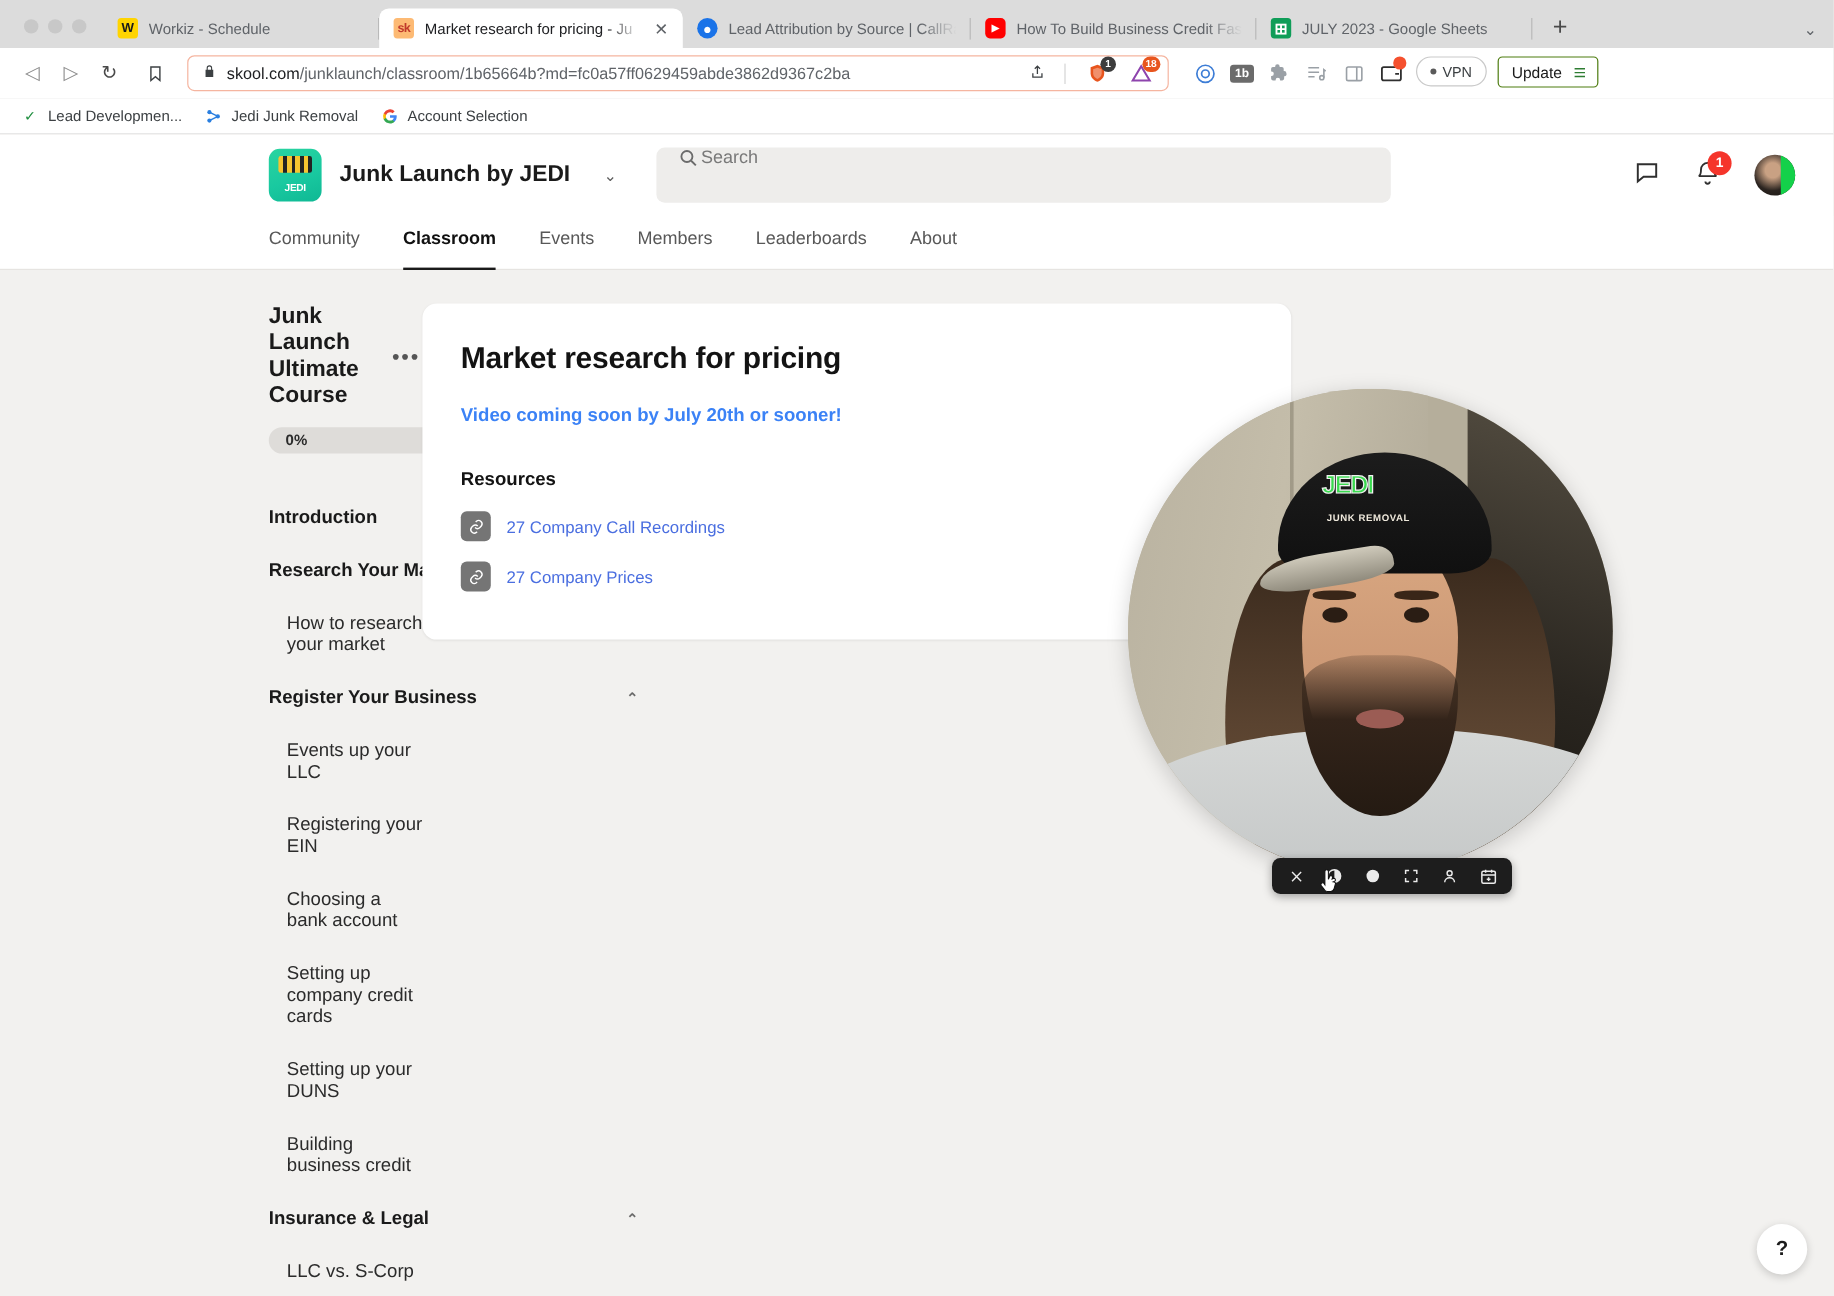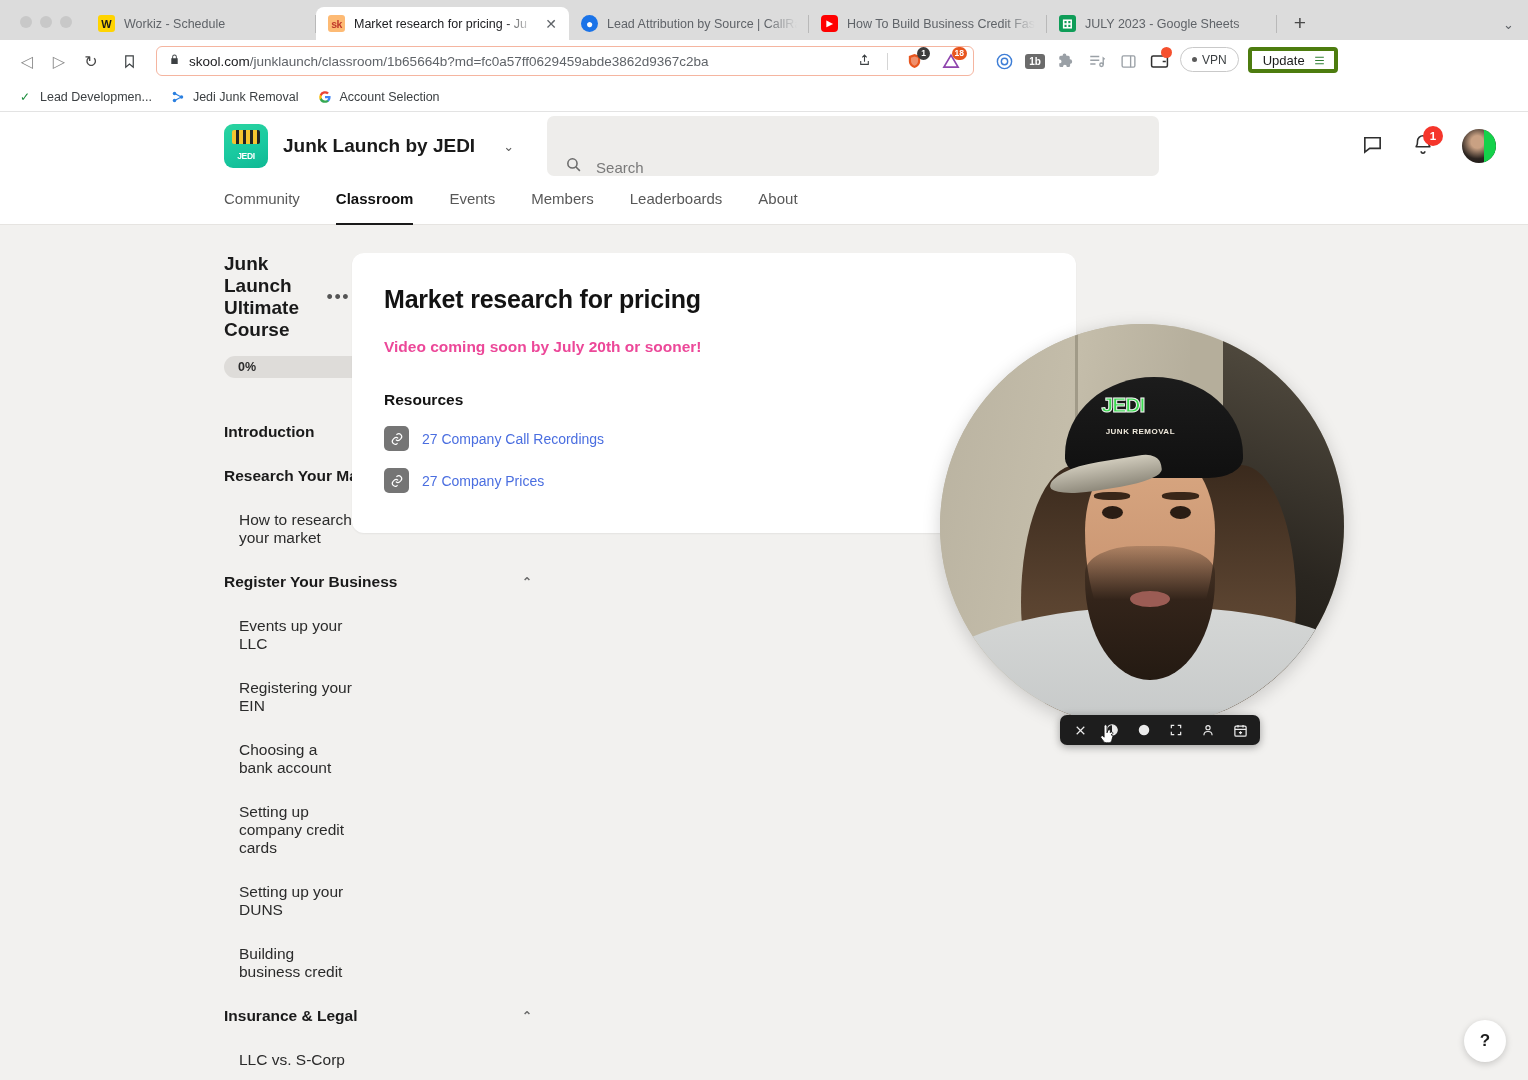--- a/index.html
+++ b/index.html
@@ -131,21 +131,21 @@
   .vpn-pill {
     display: flex; align-items: center; gap: 5px;
     height: 25px; padding: 0 11px;
     border: 1px solid #c9c9c9; border-radius: 13px;
     font-size: 12px; color: #3c4043; cursor: pointer; margin-left: 4px;
   }
   .vpn-dot { width: 5px; height: 5px; border-radius: 50%; background: #5a5a5a; }
   .update-btn {
     display: flex; align-items: center; gap: 8px;
     height: 26px; padding: 0 8px 0 11px;
-    border: 4px solid #4d7c0f; border-radius: 4px;
+    border: 1px solid #4d7c0f; border-radius: 4px;
     font-size: 13px; color: #1b1b1b; cursor: pointer; margin-left: 6px;
   }
 
   .bookmarkbar {
     height: 30px; background: #fff;
     display: flex; align-items: center; gap: 4px;
     padding: 0 12px 0 10px;
     border-bottom: 1px solid #e3e3e3;
   }
   .bm {
@@ -176,23 +176,23 @@
   .comm-logo .bars {
     position:absolute; top:6px; left:8px; width:28px; height:14px;
     background: repeating-linear-gradient(90deg,#f4c430 0 4px,#232323 4px 7px);
     border-radius:2px;
   }
   .comm-name { font-size: 19px; font-weight: 700; color: #1a1a1a; margin-left: 15px; }
   .comm-caret { margin-left: 28px; color: #5c5c5c; font-size: 13px; cursor: pointer; }
 
   .searchbox {
     margin-left: 33px;
-    flex: 0 0 612px; height: 60px;
+    flex: 0 0 612px; height: 46px;
     background: #eeedeb; border-radius: 7px;
-    display: flex; align-items: flex-end; gap: 14px;
+    display: flex; align-items: flex-start; gap: 2px;
     padding: 0 18px;
   }
   .search-ico { color: #6b6b6b; font-size: 15px; }
   .search-input {
     border: none; background: transparent; outline: none;
     font-size: 15px; color: #3b3b3b; flex: 1 1 auto;
     font-family: "Liberation Sans", sans-serif;
   }
   .search-input::placeholder { color: #797979; }
 
@@ -255,21 +255,21 @@
   .sb-space-first { margin-top: 32px; }
 
   
   .content { flex: 1 1 auto; padding-right: 0; }
   .card {
     width: 724px; background: #fff;
     border-radius: 12px; padding: 32px 34px 40px 32px;
     box-shadow: 0 1px 2px rgba(0,0,0,.06);
   }
   .lesson-title { font-size: 25px; font-weight: 700; color: #131313; letter-spacing: -0.2px; }
-  .lesson-sub { margin-top: 24px; font-size: 15.5px; font-weight: 700; color: #ec4899; }
+  .lesson-sub { margin-top: 24px; font-size: 15.5px; font-weight: 700; color: #3b82f6; }
   .res-head { margin-top: 35px; font-size: 15.5px; font-weight: 700; color: #131313; }
   .res-row { display: flex; align-items: center; gap: 13px; margin-top: 17px; }
   .res-ico {
     width: 25px; height: 25px; border-radius: 5px; background: #757575;
     display: flex; align-items: center; justify-content: center;
     color: #fff; font-size: 13px; flex: 0 0 25px;
   }
   .res-link { font-size: 14px; color: #4a6ee0; cursor: pointer; }
 
   

